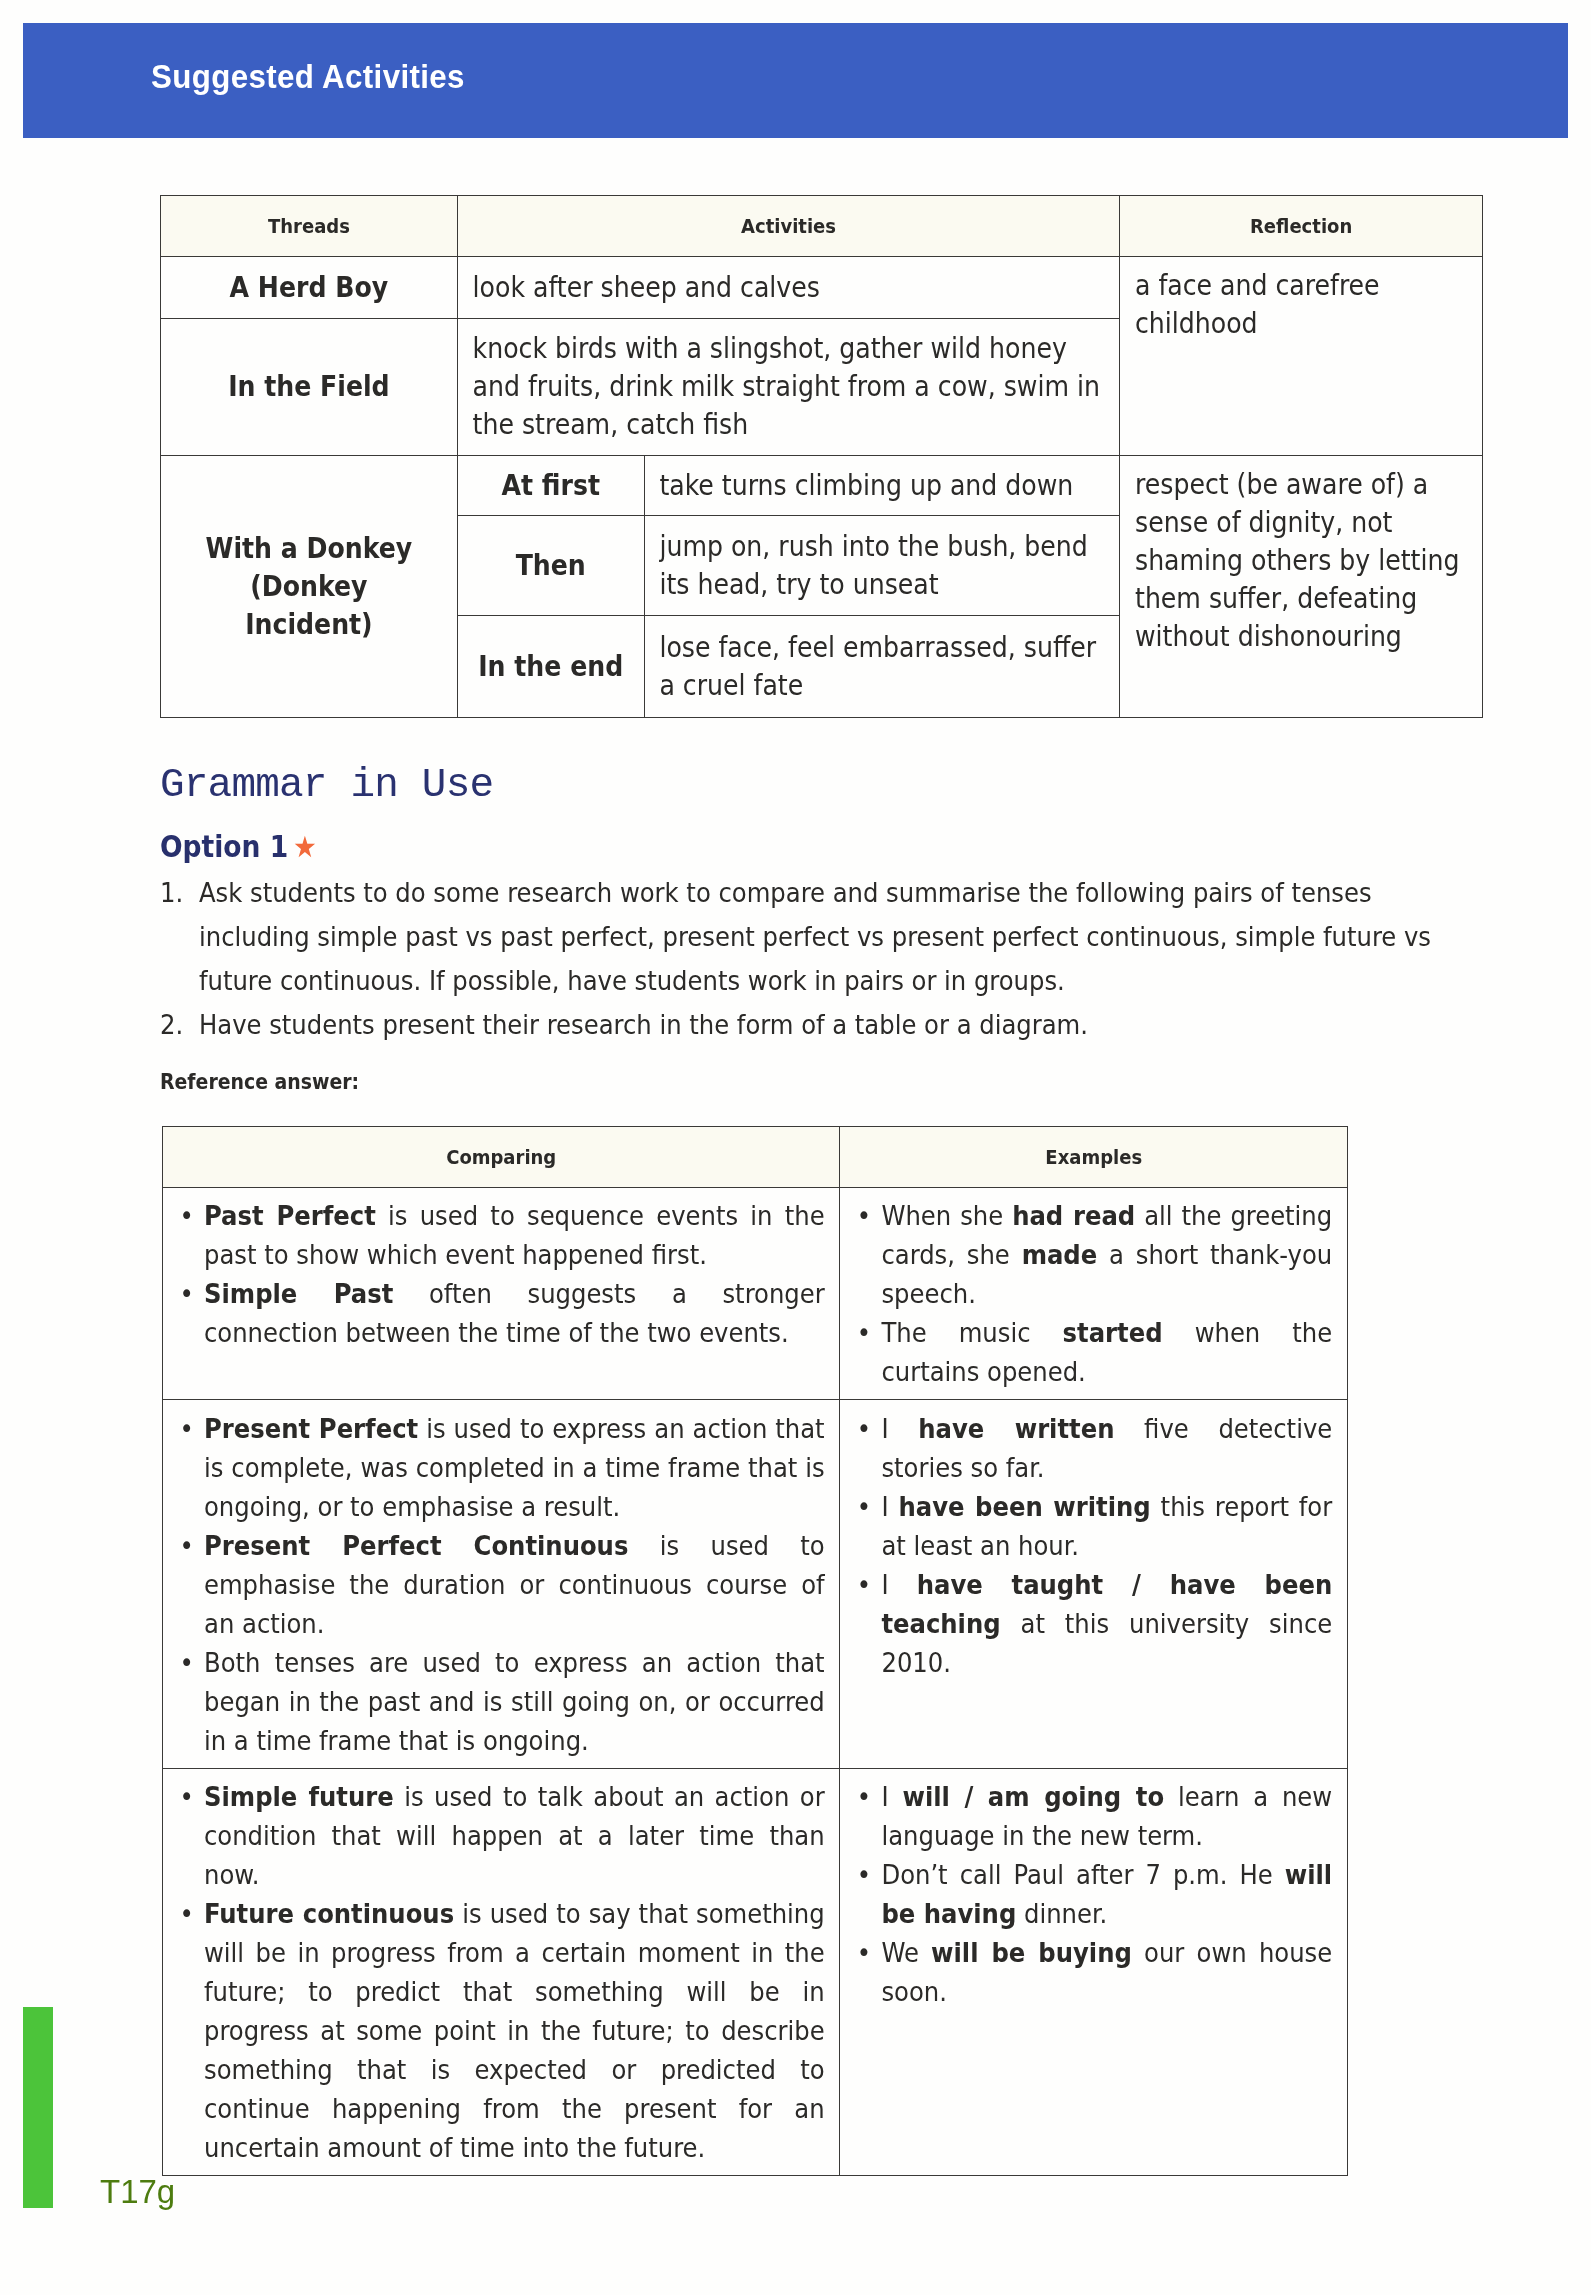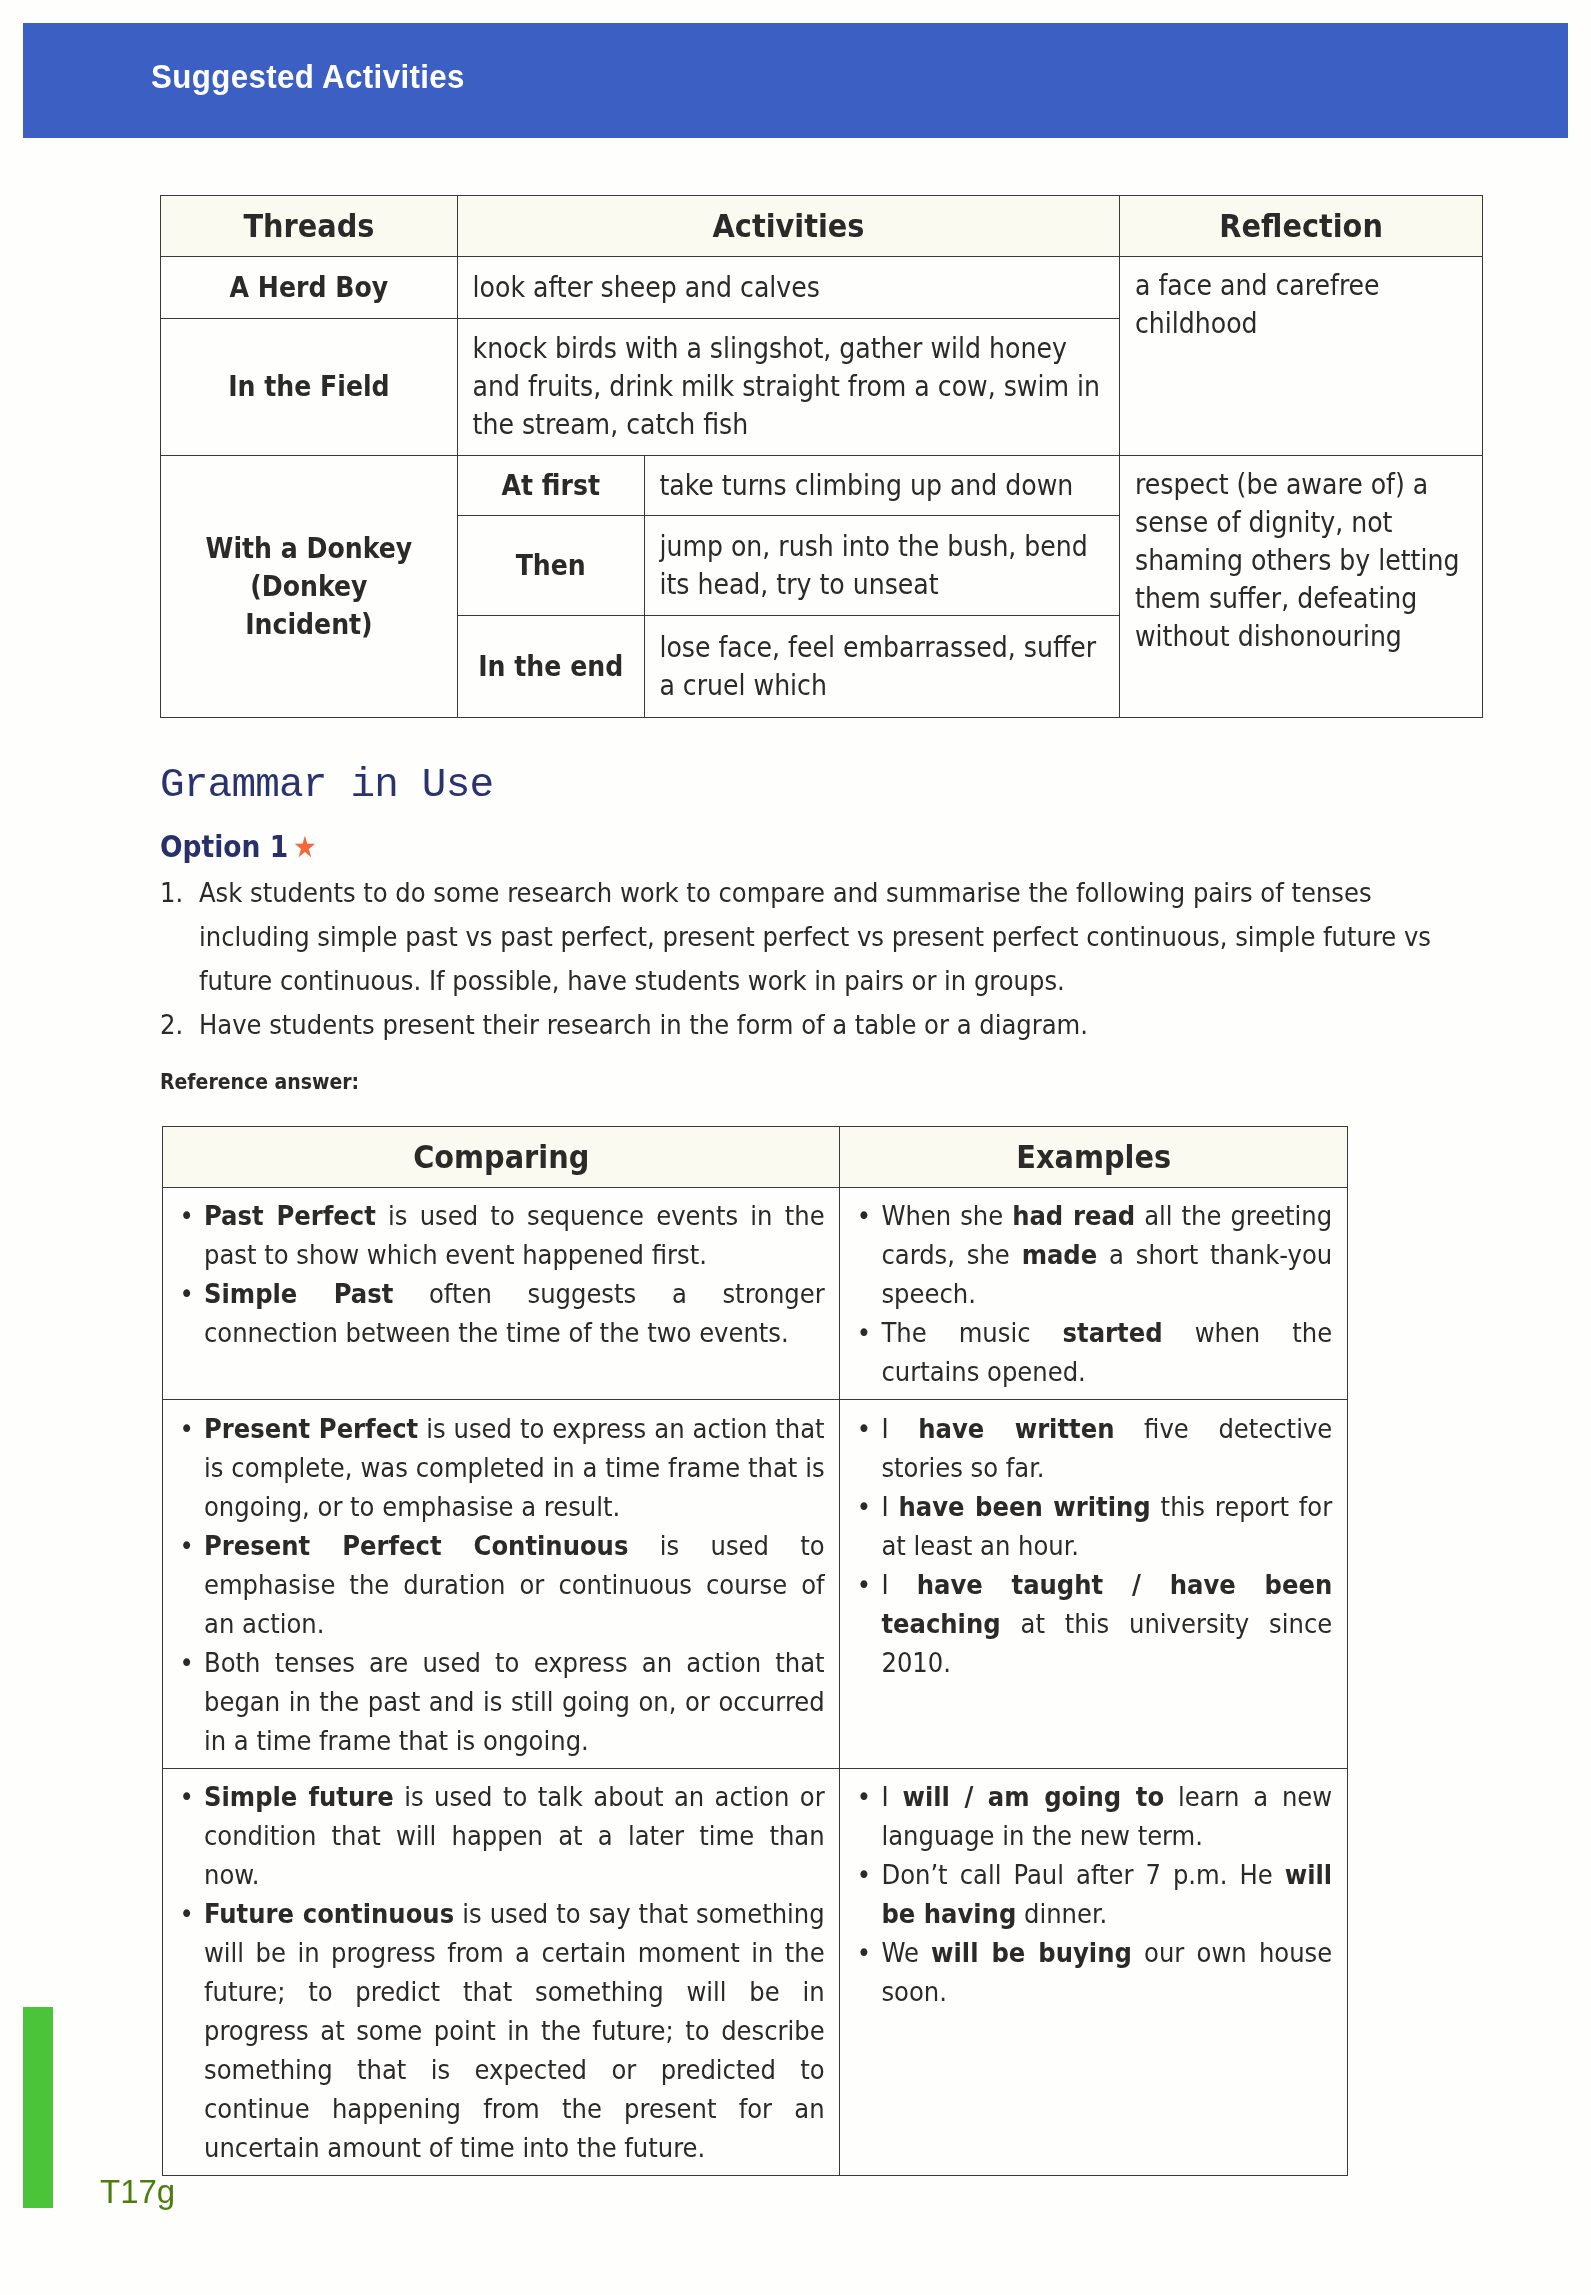--- a/index.html
+++ b/index.html
@@ -14,21 +14,21 @@
     background:#3b5fc2;
   }
   .banner-title {
     position:absolute; left:151px; top:57px;
     font-family:"Liberation Sans",sans-serif; font-weight:bold;
     font-size:34px; color:#ffffff; letter-spacing:0.4px;
     transform:scaleX(0.92); transform-origin:left center;
   }
   table { border-collapse:collapse; position:absolute; }
   td, th { border:1.6px solid #3a3937; vertical-align:top; }
-  th { background:#fbfaf1; font-weight:bold; font-size:32px; text-align:center; vertical-align:middle; }
+  th { background:#fbfaf1; font-weight:bold; font-size:20px; text-align:center; vertical-align:middle; }
   .t1 { left:160px; top:195px; width:1323px; font-size:28px; line-height:38px; }
   .t1 td { padding:6.6px 14.8px; }
   .t1 td.thread { text-align:center; vertical-align:middle; font-weight:bold; }
   .t1 td.stage { text-align:center; vertical-align:middle; font-weight:bold; padding:6.6px 4.9px; }
   .t1 td.act { vertical-align:middle; }
   .t1 td.refl { vertical-align:top; padding-top:9.8px; }
   .grammar-h {
     position:absolute; left:160px; top:762px;
     font-family:Liberation Mono, monospace;
     font-size:41px; color:#2a3270; letter-spacing:-0.8px;
@@ -95,21 +95,21 @@
     <td class="stage">At first</td>
     <td class="act">take turns climbing up and down</td>
     <td rowspan="3" class="refl">respect (be aware of) a sense of dignity, not shaming others by letting them suffer, defeating without dishonouring</td>
   </tr>
   <tr style="height:100px">
     <td class="stage">Then</td>
     <td class="act">jump on, rush into the bush, bend its head, try to unseat</td>
   </tr>
   <tr style="height:102px">
     <td class="stage">In the end</td>
-    <td class="act">lose face, feel embarrassed, suffer a cruel which</td>
+    <td class="act">lose face, feel embarrassed, suffer a cruel fate</td>
   </tr>
 </tbody>
   </table>
 
 <div class="grammar-h">Grammar in Use</div>
 <div class="option">
   <span>Option 1</span><span class="star">★</span>
 </div>
 
 <ol class="steps">

